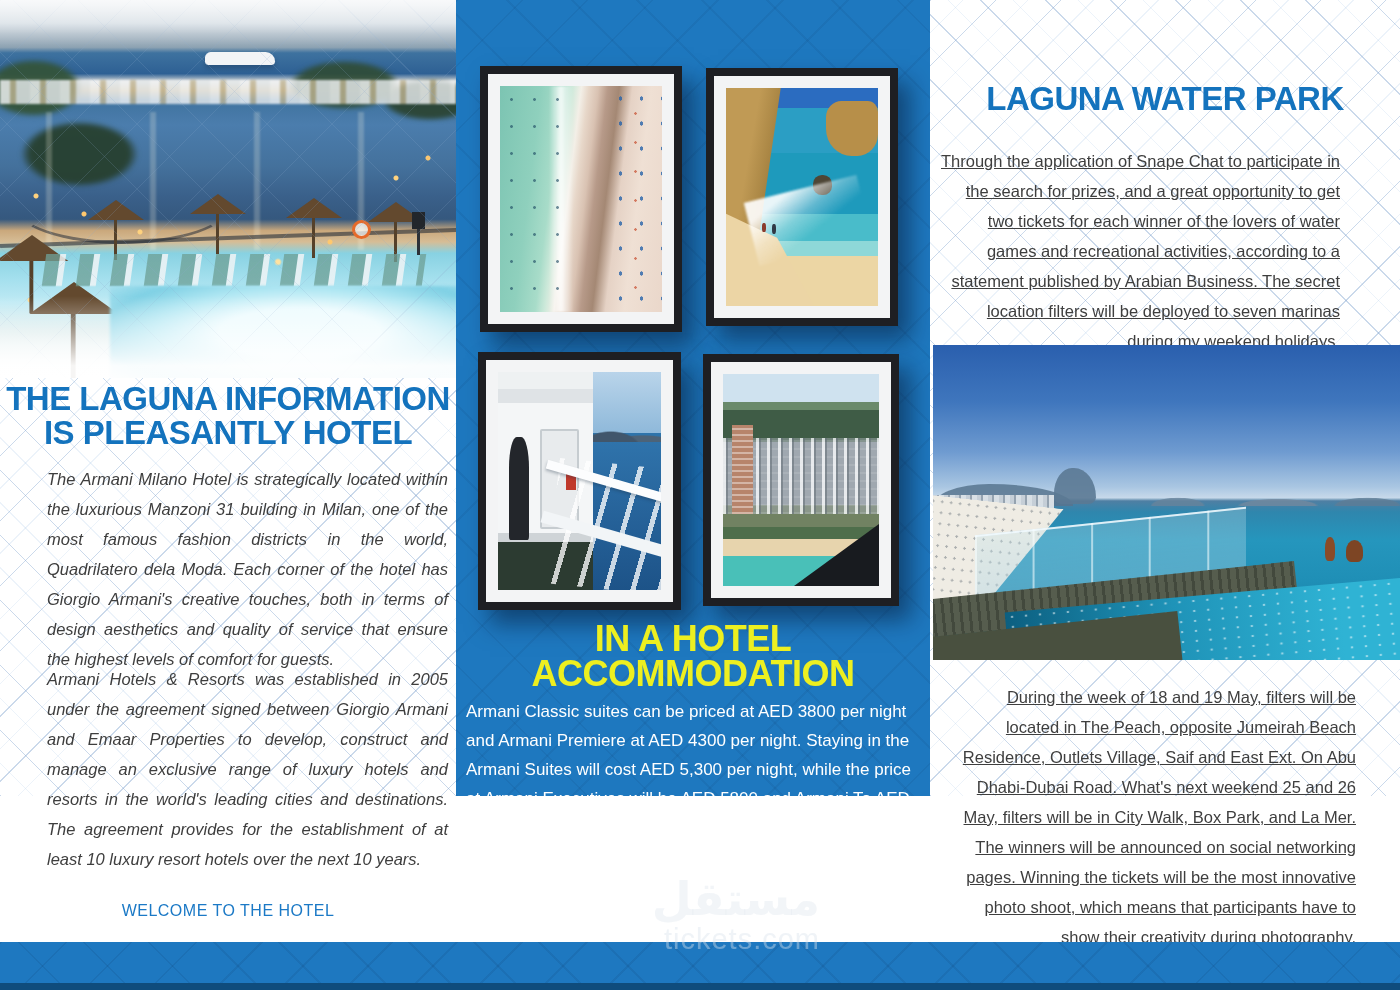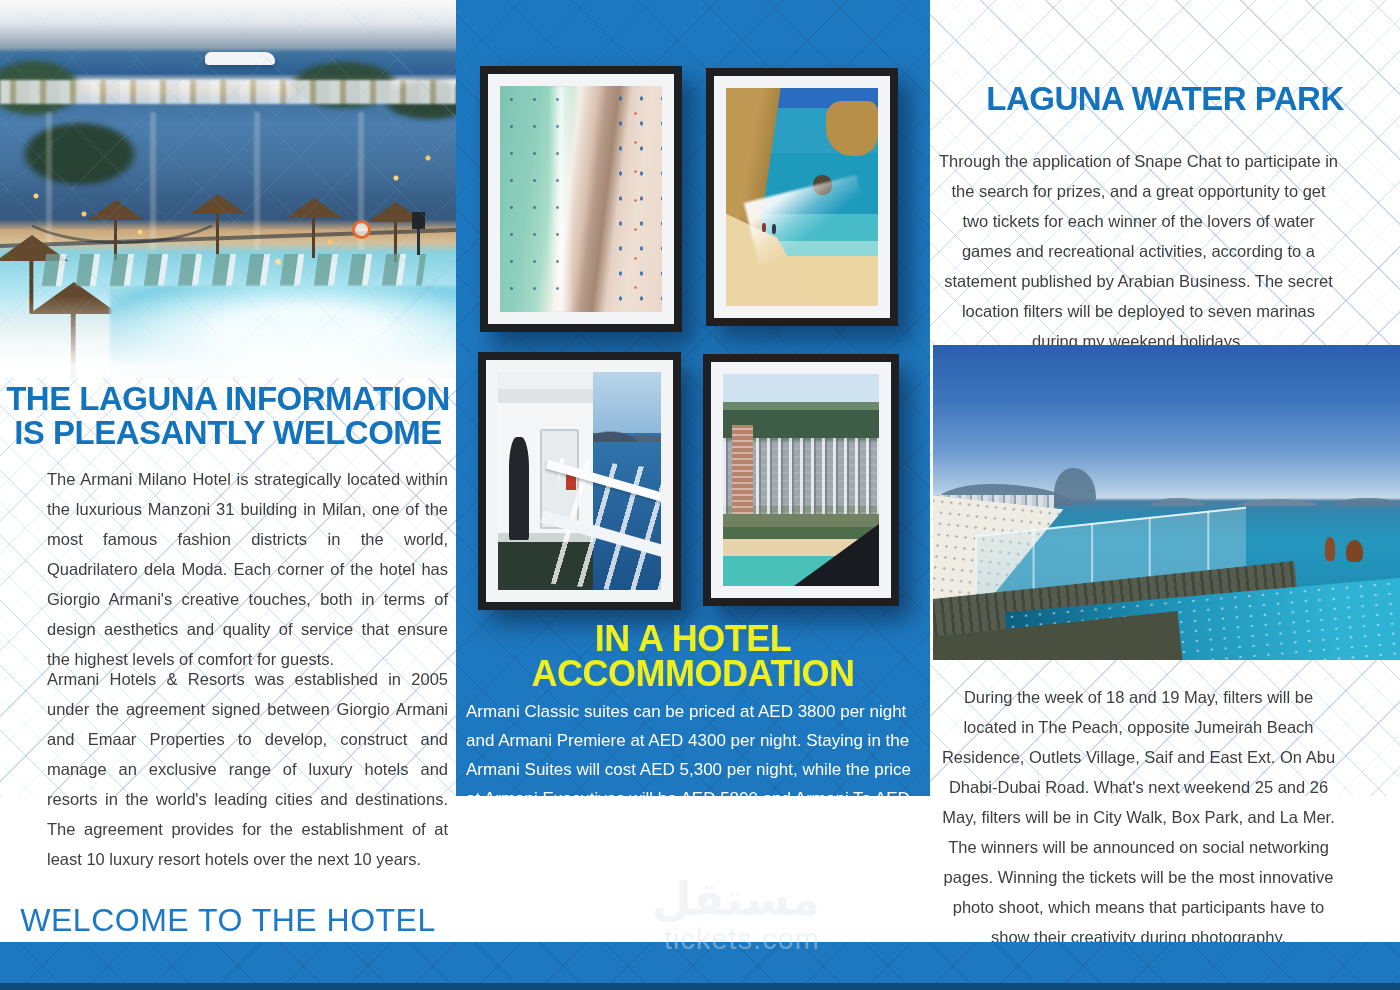--- a/index.html
+++ b/index.html
@@ -21,31 +21,31 @@
     background-image:
       repeating-linear-gradient(45deg, rgba(8,38,78,.08) 0 2px, transparent 2px 46px),
       repeating-linear-gradient(135deg, rgba(8,38,78,.08) 0 2px, transparent 2px 46px);}
   .panel-right{left:930px;width:470px;}
 
   
   .blue-heading{position:absolute;left:0;width:100%;text-align:center;
     color:#1473bd;font-weight:bold;font-size:33px;line-height:34px;letter-spacing:-.5px;margin:0;}
   .body-copy{position:absolute;margin:0;color:#3e3e3e;font-size:16.5px;line-height:30px;}
   .lp-heading{top:382px;}
-  .lp-p{left:47px;width:401px;text-align:justify;}
+  .lp-p{left:47px;width:401px;text-align:justify;font-style:italic;}
   .lp-p1{top:464px;}
   .lp-p2{top:664px;}
   .lp-welcome{position:absolute;top:902px;left:0;width:100%;text-align:center;margin:0;
-    color:#1b79c6;font-size:32px;font-weight:normal;letter-spacing:.5px;}
+    color:#1b79c6;font-size:16px;font-weight:normal;letter-spacing:.5px;}
   .mp-heading{top:621px;color:#edef20;font-size:36px;line-height:35px;}
   .mp-para{top:697px;left:10px;width:455px;color:#ffffff;font-size:17px;line-height:29px;text-align:left;}
   .rp-heading{top:82px;}
-  .rp-p{left:7px;width:403px;text-align:center;}
+  .rp-p{left:7px;width:403px;text-align:right;text-decoration:underline;}
   .rp-p1{top:146px;}
-  .rp-p2{top:682px;}
+  .rp-p2{top:682px;margin-left:16px;}
 
   
   .footer-bar{position:absolute;left:0;top:942px;width:1400px;height:48px;background:#1e78c0;
     background-image:
       repeating-linear-gradient(45deg, rgba(8,38,78,.10) 0 2px, transparent 2px 46px),
       repeating-linear-gradient(135deg, rgba(8,38,78,.10) 0 2px, transparent 2px 46px);}
   .footer-edge{position:absolute;left:0;top:983px;width:1400px;height:7px;background:#0f4c7c;}
 
   
   .watermark{position:absolute;left:560px;top:874px;width:260px;text-align:right;z-index:9;}
@@ -261,21 +261,21 @@
       <div class="pm-child pm-pool"></div>
       <div class="pm-child pm-buoy"></div>
       <div class="pm-child pm-sign"></div>
       <div class="pm-child pm-grid"></div>
       <div class="pm-child pm-fade-top"></div>
       <div class="pm-child pm-fade-bottom"></div>
     </figure>
 
     <h1 class="blue-heading lp-heading">
       <span style="display:block">THE LAGUNA INFORMATION</span>
-      <span style="display:block">IS PLEASANTLY WELCOME</span>
+      <span style="display:block">IS PLEASANTLY HOTEL</span>
     </h1>
     <p class="body-copy lp-p lp-p1">The Armani Milano Hotel is strategically located within the luxurious Manzoni 31 building in Milan, one of the most famous fashion districts in the world, Quadrilatero dela Moda. Each corner of the hotel has Giorgio Armani's creative touches, both in terms of design aesthetics and quality of service that ensure the highest levels of comfort for guests.</p>
     <p class="body-copy lp-p lp-p2">Armani Hotels &amp; Resorts was established in 2005 under the agreement signed between Giorgio Armani and Emaar Properties to develop, construct and manage an exclusive range of luxury hotels and resorts in the world's leading cities and destinations. The agreement provides for the establishment of at least 10 luxury resort hotels over the next 10 years.</p>
     <h3 class="lp-welcome">WELCOME TO THE HOTEL</h3>
   </section>
 
   <section class="panel panel-mid">
 
     <div class="frame f1">
       <div class="mat">

